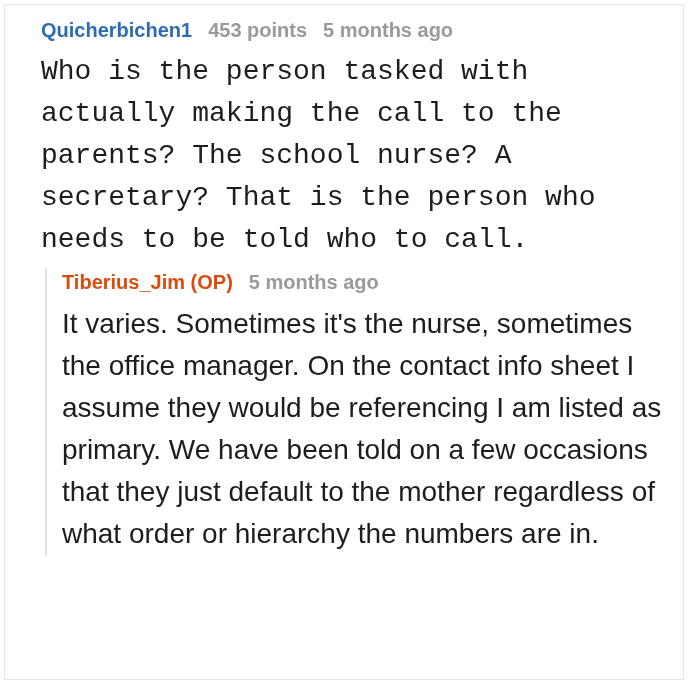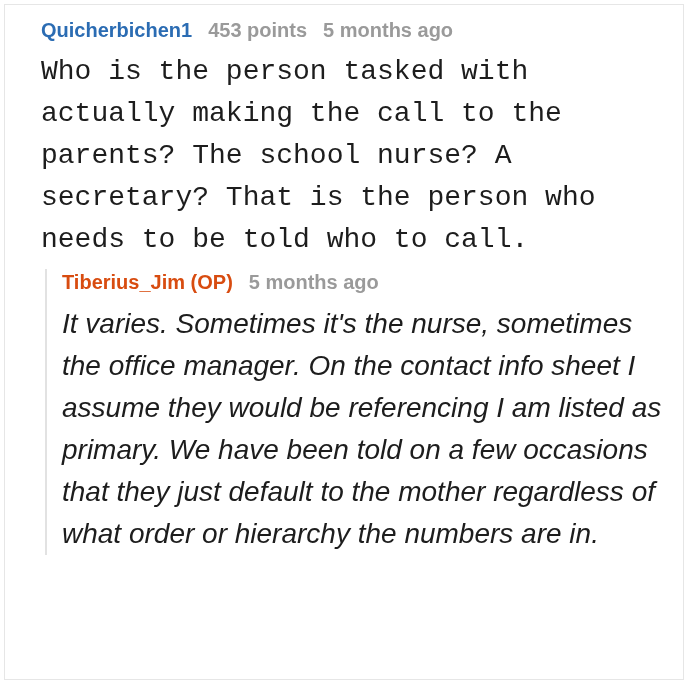--- a/index.html
+++ b/index.html
@@ -54,21 +54,21 @@
   }
   .body-text p { margin: 0; }
   .body-text p + p { margin-top: 42px; }
   .comment-body p { width: 607px; font-family: Liberation Mono, monospace; }
   .reply {
     margin-top: 8px;
     margin-left: 4px;
     border-left: 2px solid var(--reply-border);
     padding-left: 15px;
   }
-  .reply-body p { width: 608px; font-style: italic; }
+  .reply-body p { width: 608px; }
 </style>
 </head>
 <body>
 
 <div class="card">
 
   <div class="comment">
     <div class="meta-row">
       <span class="username">Quicherbichen1</span>
       <span class="meta">453 points</span>

